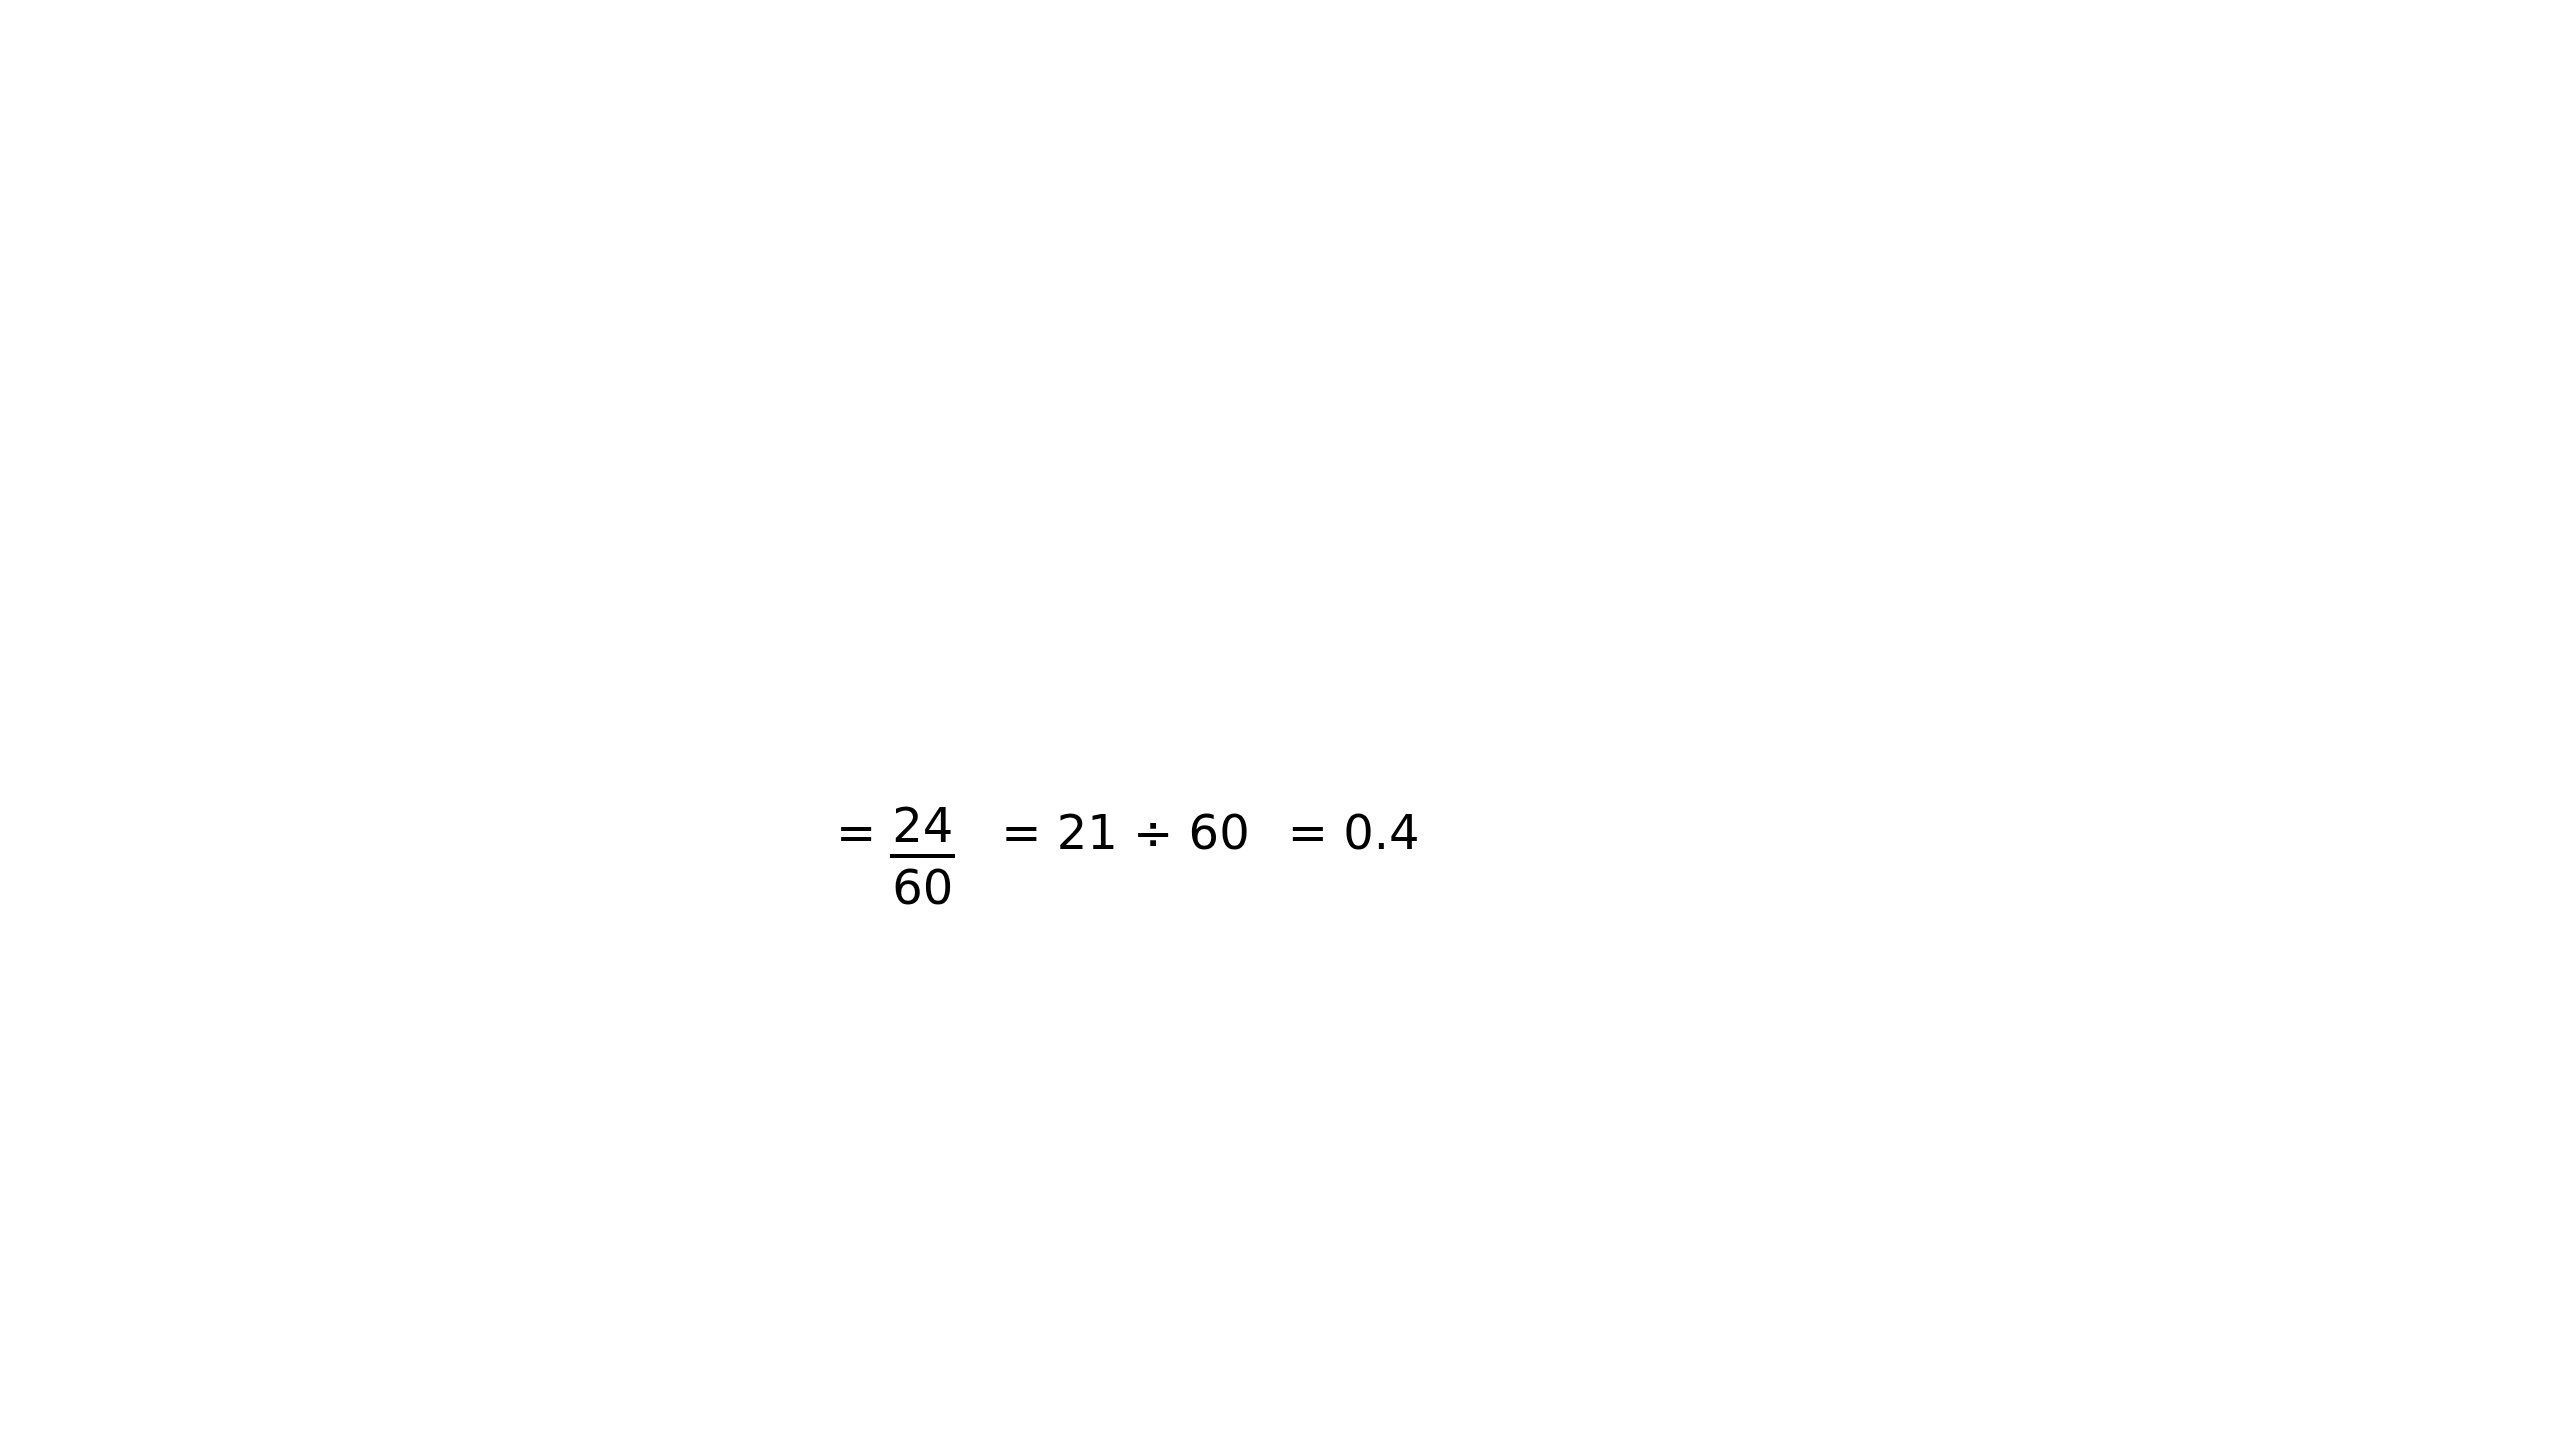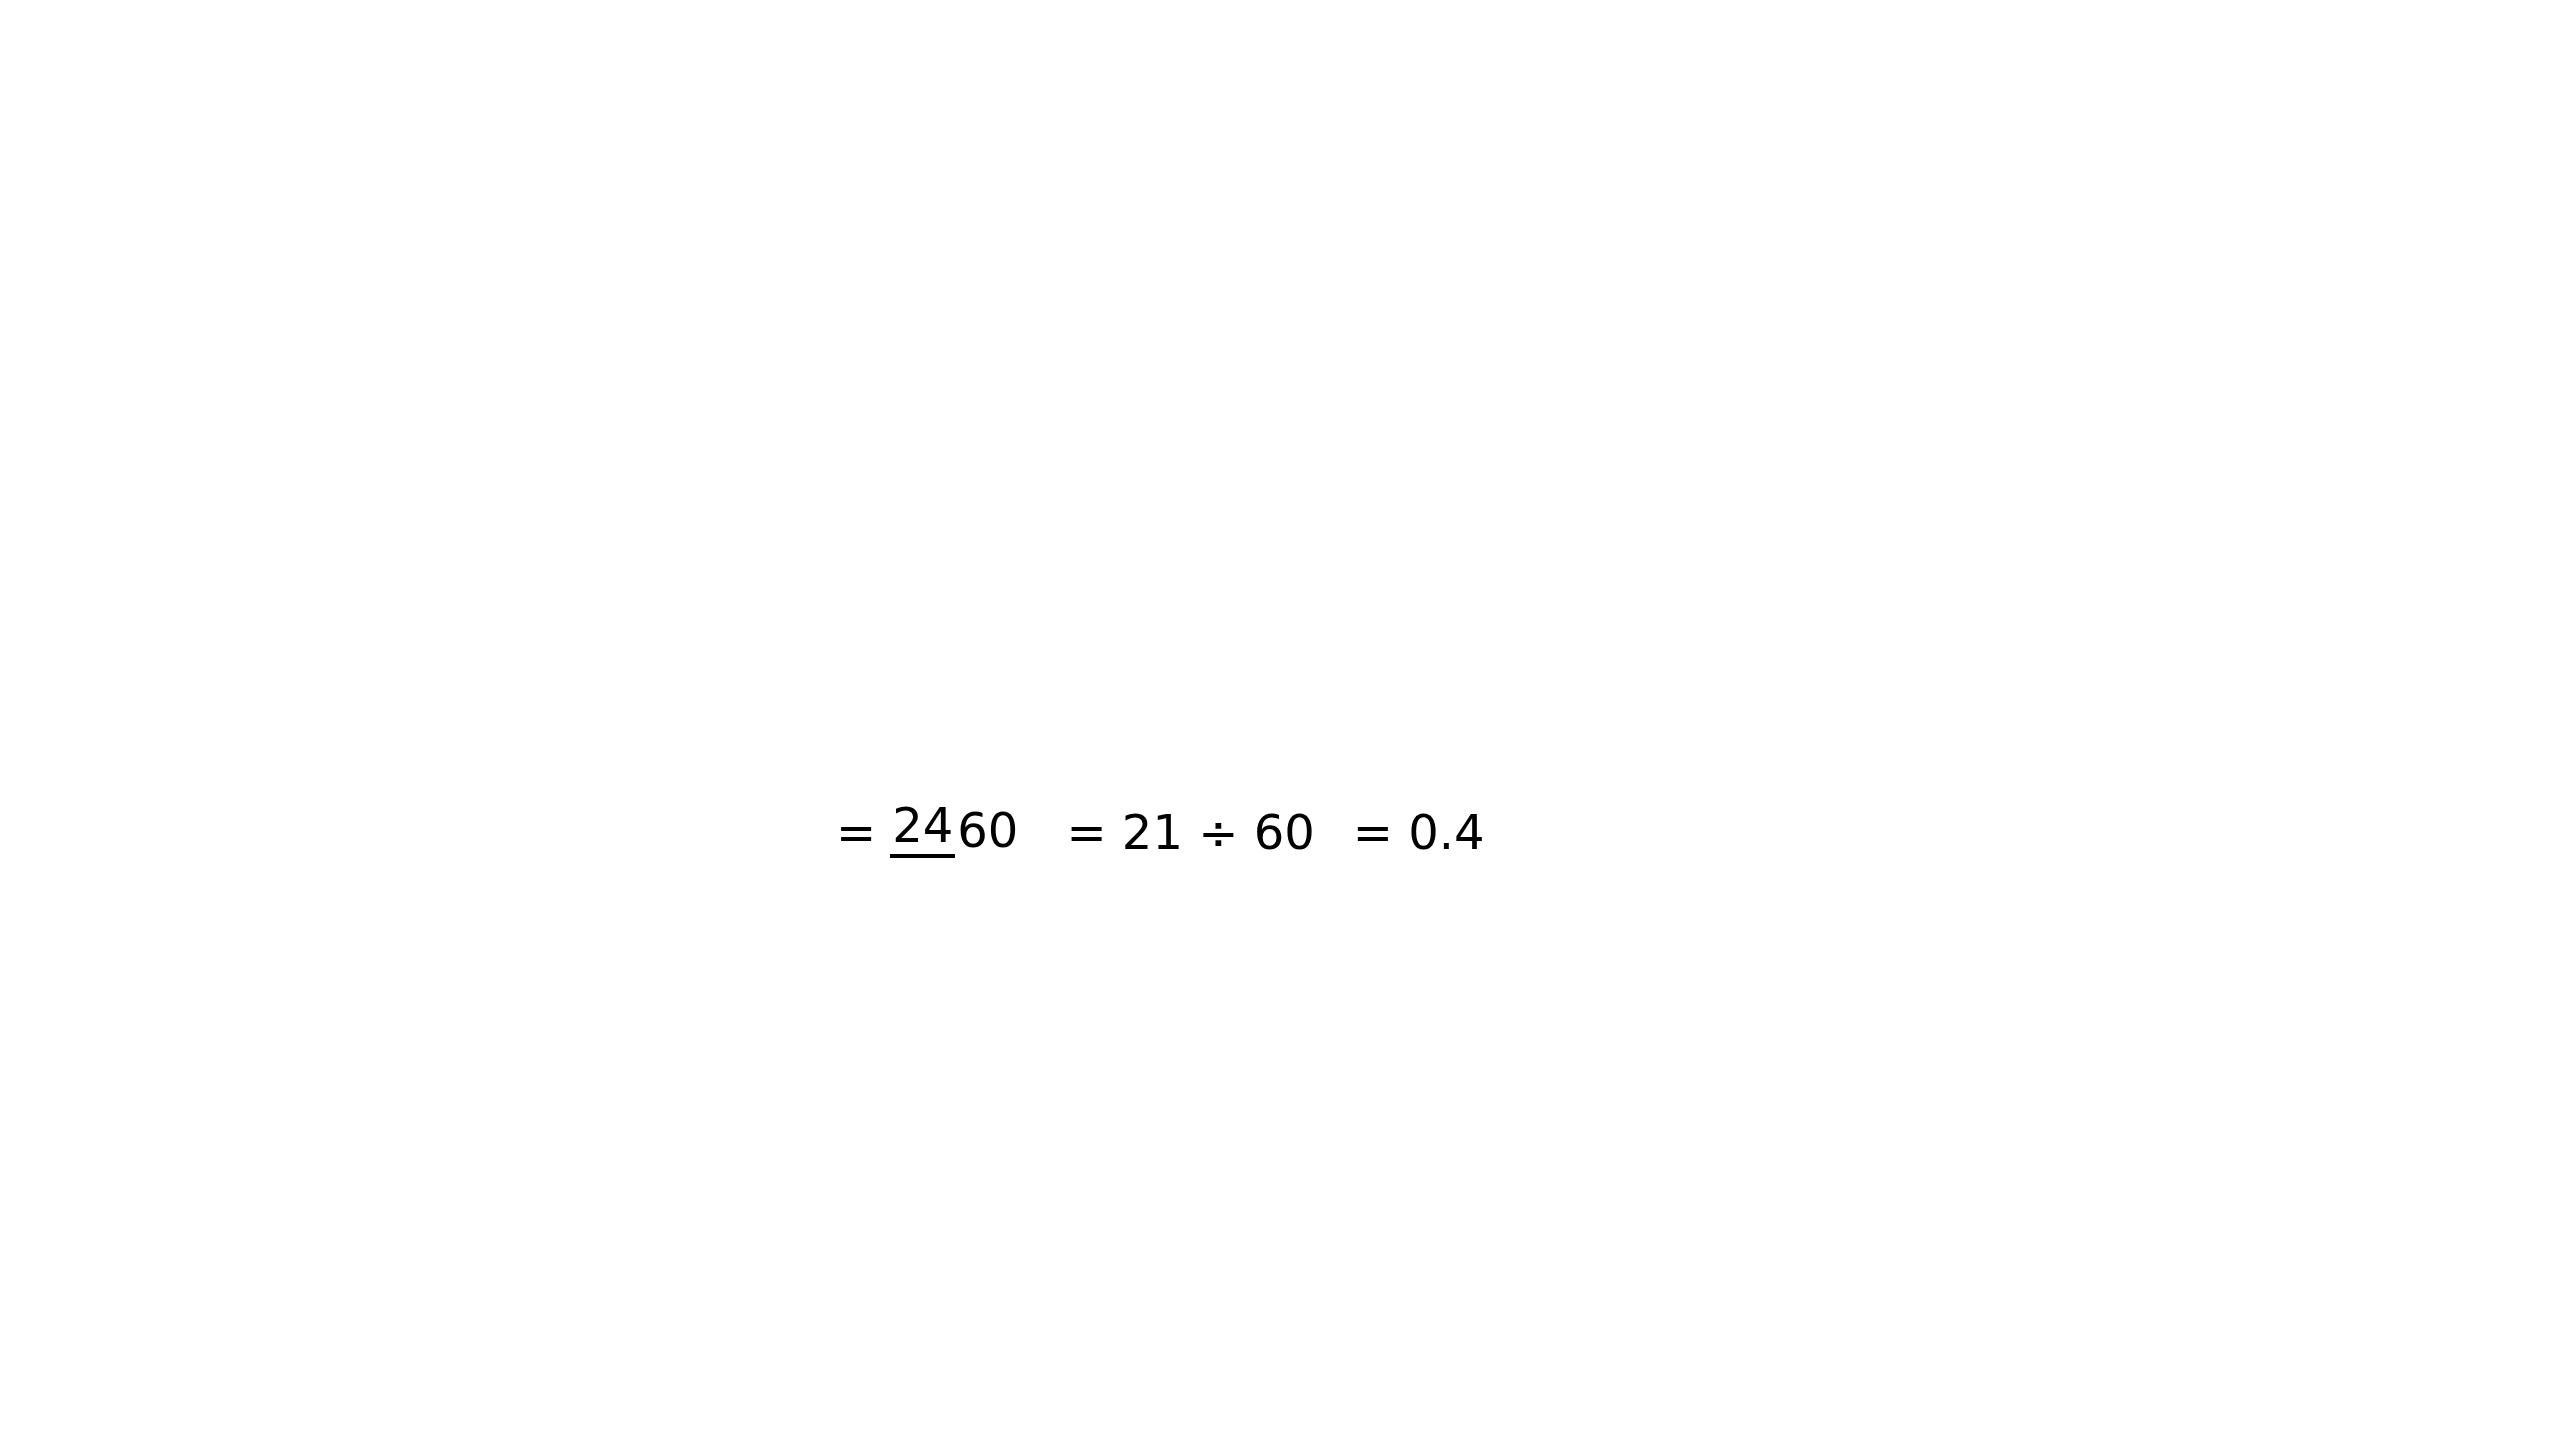--- a/index.html
+++ b/index.html
@@ -64,21 +64,21 @@
   }
   .frac-label {
     padding-top: 4px;
   }
   .eq-sign {
     padding-top: 4px;
     margin-left: 48px;
   }
   .fraction {
     display: inline-flex;
-    flex-direction: row;
+    flex-direction: column;
     align-items: center;
     margin-left: 14px;
     line-height: 1.08;
   }
   .fraction .numer {
     border-bottom: 4px solid #000;
     padding: 0 2px 2px 2px;
   }
   .fraction .denom {
     padding: 4px 2px 0 2px;

